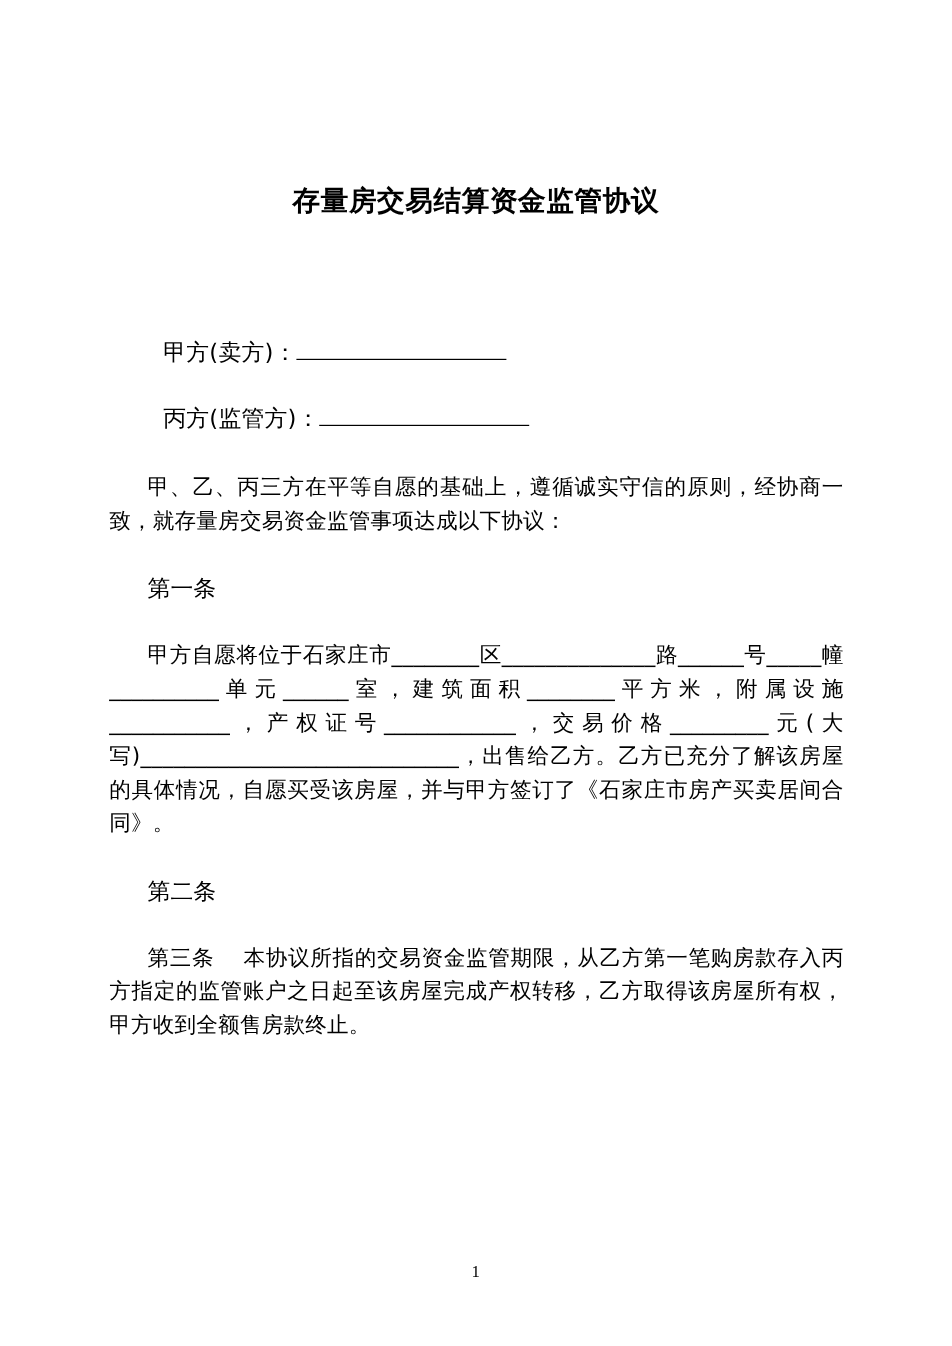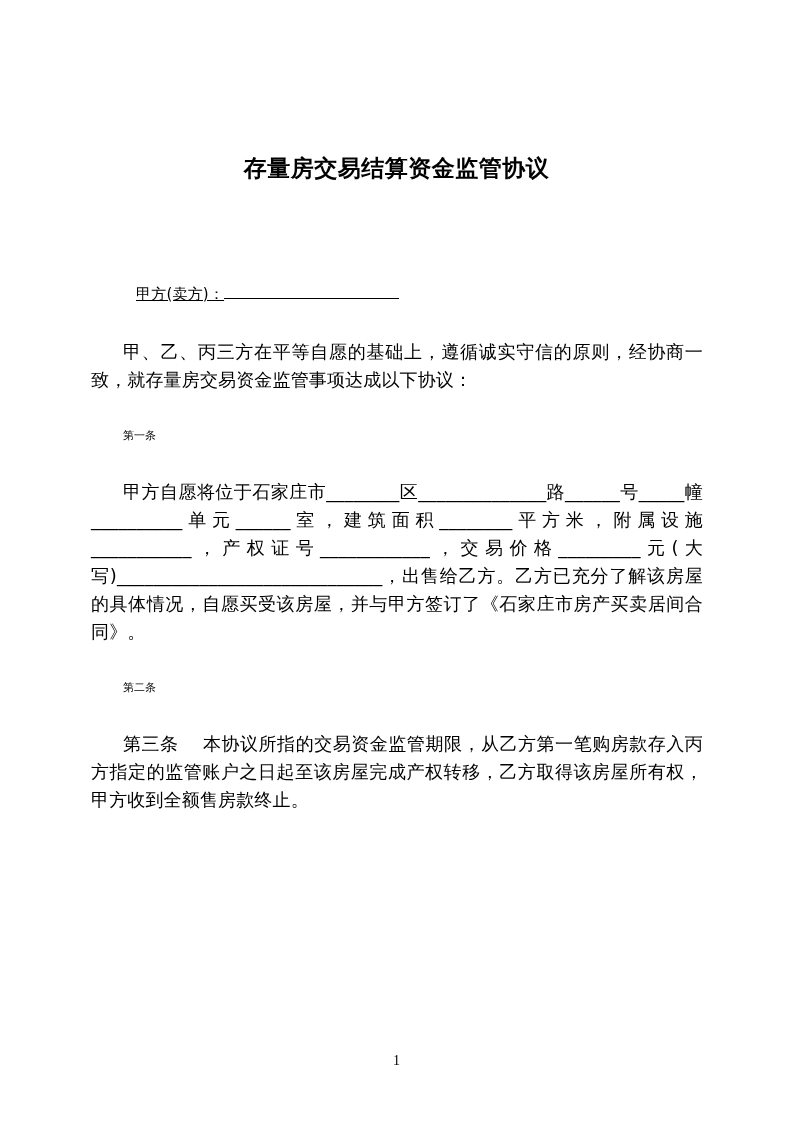--- a/index.html
+++ b/index.html
@@ -32,45 +32,44 @@
     letter-spacing: 0.5px;
     line-height: 30px;
   }
   .body-block {
     position: absolute;
     top: 283px;
     left: 91px;
     width: 612px;
   }
   .party-line {
-    font-size: 15px;
+    font-size: 19px;
     line-height: 22px;
     margin: 0 0 33px 0;
     padding-left: 45px;
     white-space: nowrap;
-    text-decoration: underline;
   }
   .party-line .blank {
     display: inline-block;
     border-bottom: 1px solid #000;
     height: 14px;
     vertical-align: baseline;
   }
   .party-line .lbl { letter-spacing: 0.2px; }
   .para {
     font-size: 18px;
     line-height: 28px;
     margin: 0 0 28px 0;
     text-align: justify;
     text-justify: inter-ideograph;
     text-indent: 32px;
     letter-spacing: 0.15px;
   }
   .clause-head {
-    font-size: 11px;
+    font-size: 19px;
     line-height: 28px;
     margin: 0 0 28px 0;
     text-indent: 32px;
   }
   .gapsp { display: inline-block; width: 24px; }
   .page-number {
     position: absolute;
     left: 0;
     top: 1052px;
     width: 793px;
@@ -87,20 +86,23 @@
 
   <h1 class="doc-title">存量房交易结算资金监管协议</h1>
 
   <div class="body-block">
 
     <p class="party-line">
       <span class="lbl">甲方(卖方)：</span><span class="blank" style="width:175px"></span>
     </p>
 
 
+    <p class="party-line">
+      <span class="lbl">丙方(监管方)：</span><span class="blank" style="width:175px"></span>
+    </p>
 
     <p class="para">甲、乙、丙三方在平等自愿的基础上，遵循诚实守信的原则，经协商一致，就存量房交易资金监管事项达成以下协议：</p>
 
     <p class="clause-head">第一条</p>
 
     <p class="para">甲方自愿将位于石家庄市________区______________路______号_____幢__________单元______室，建筑面积________平方米，附属设施___________，产权证号____________，交易价格_________元(大写)_____________________________，出售给乙方。乙方已充分了解该房屋的具体情况，自愿买受该房屋，并与甲方签订了《石家庄市房产买卖居间合同》。</p>
 
     <p class="clause-head">第二条</p>
 
 

